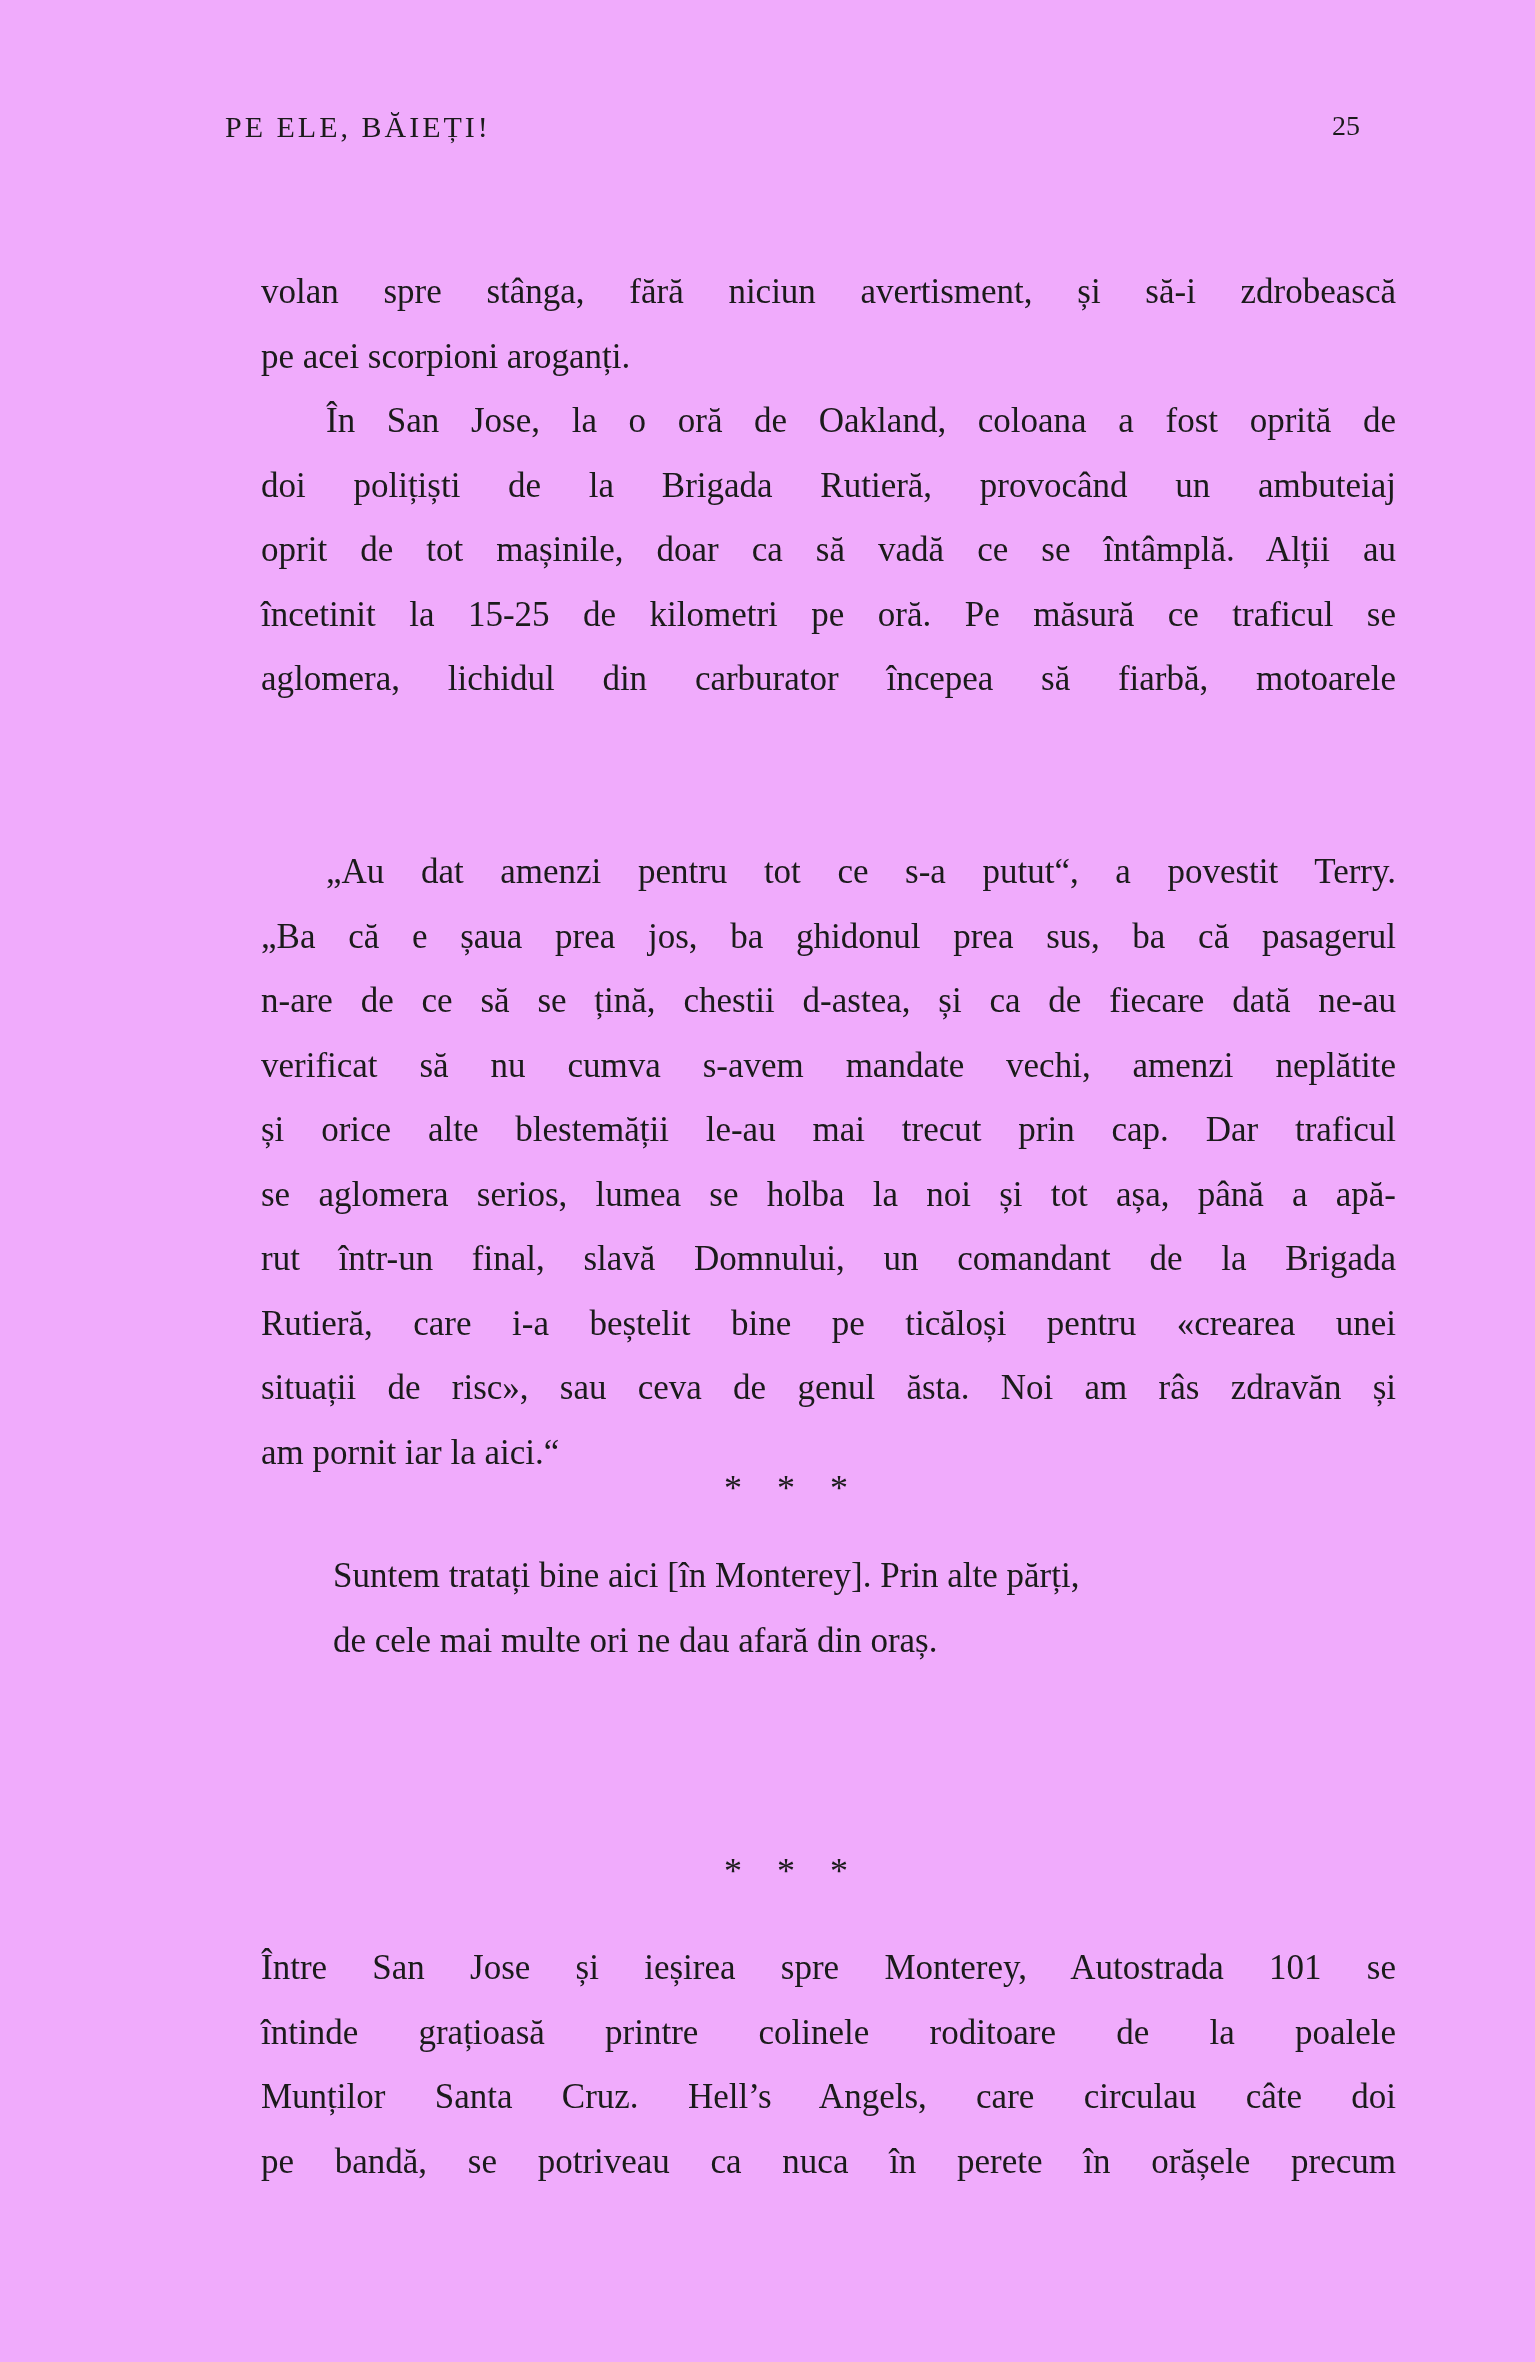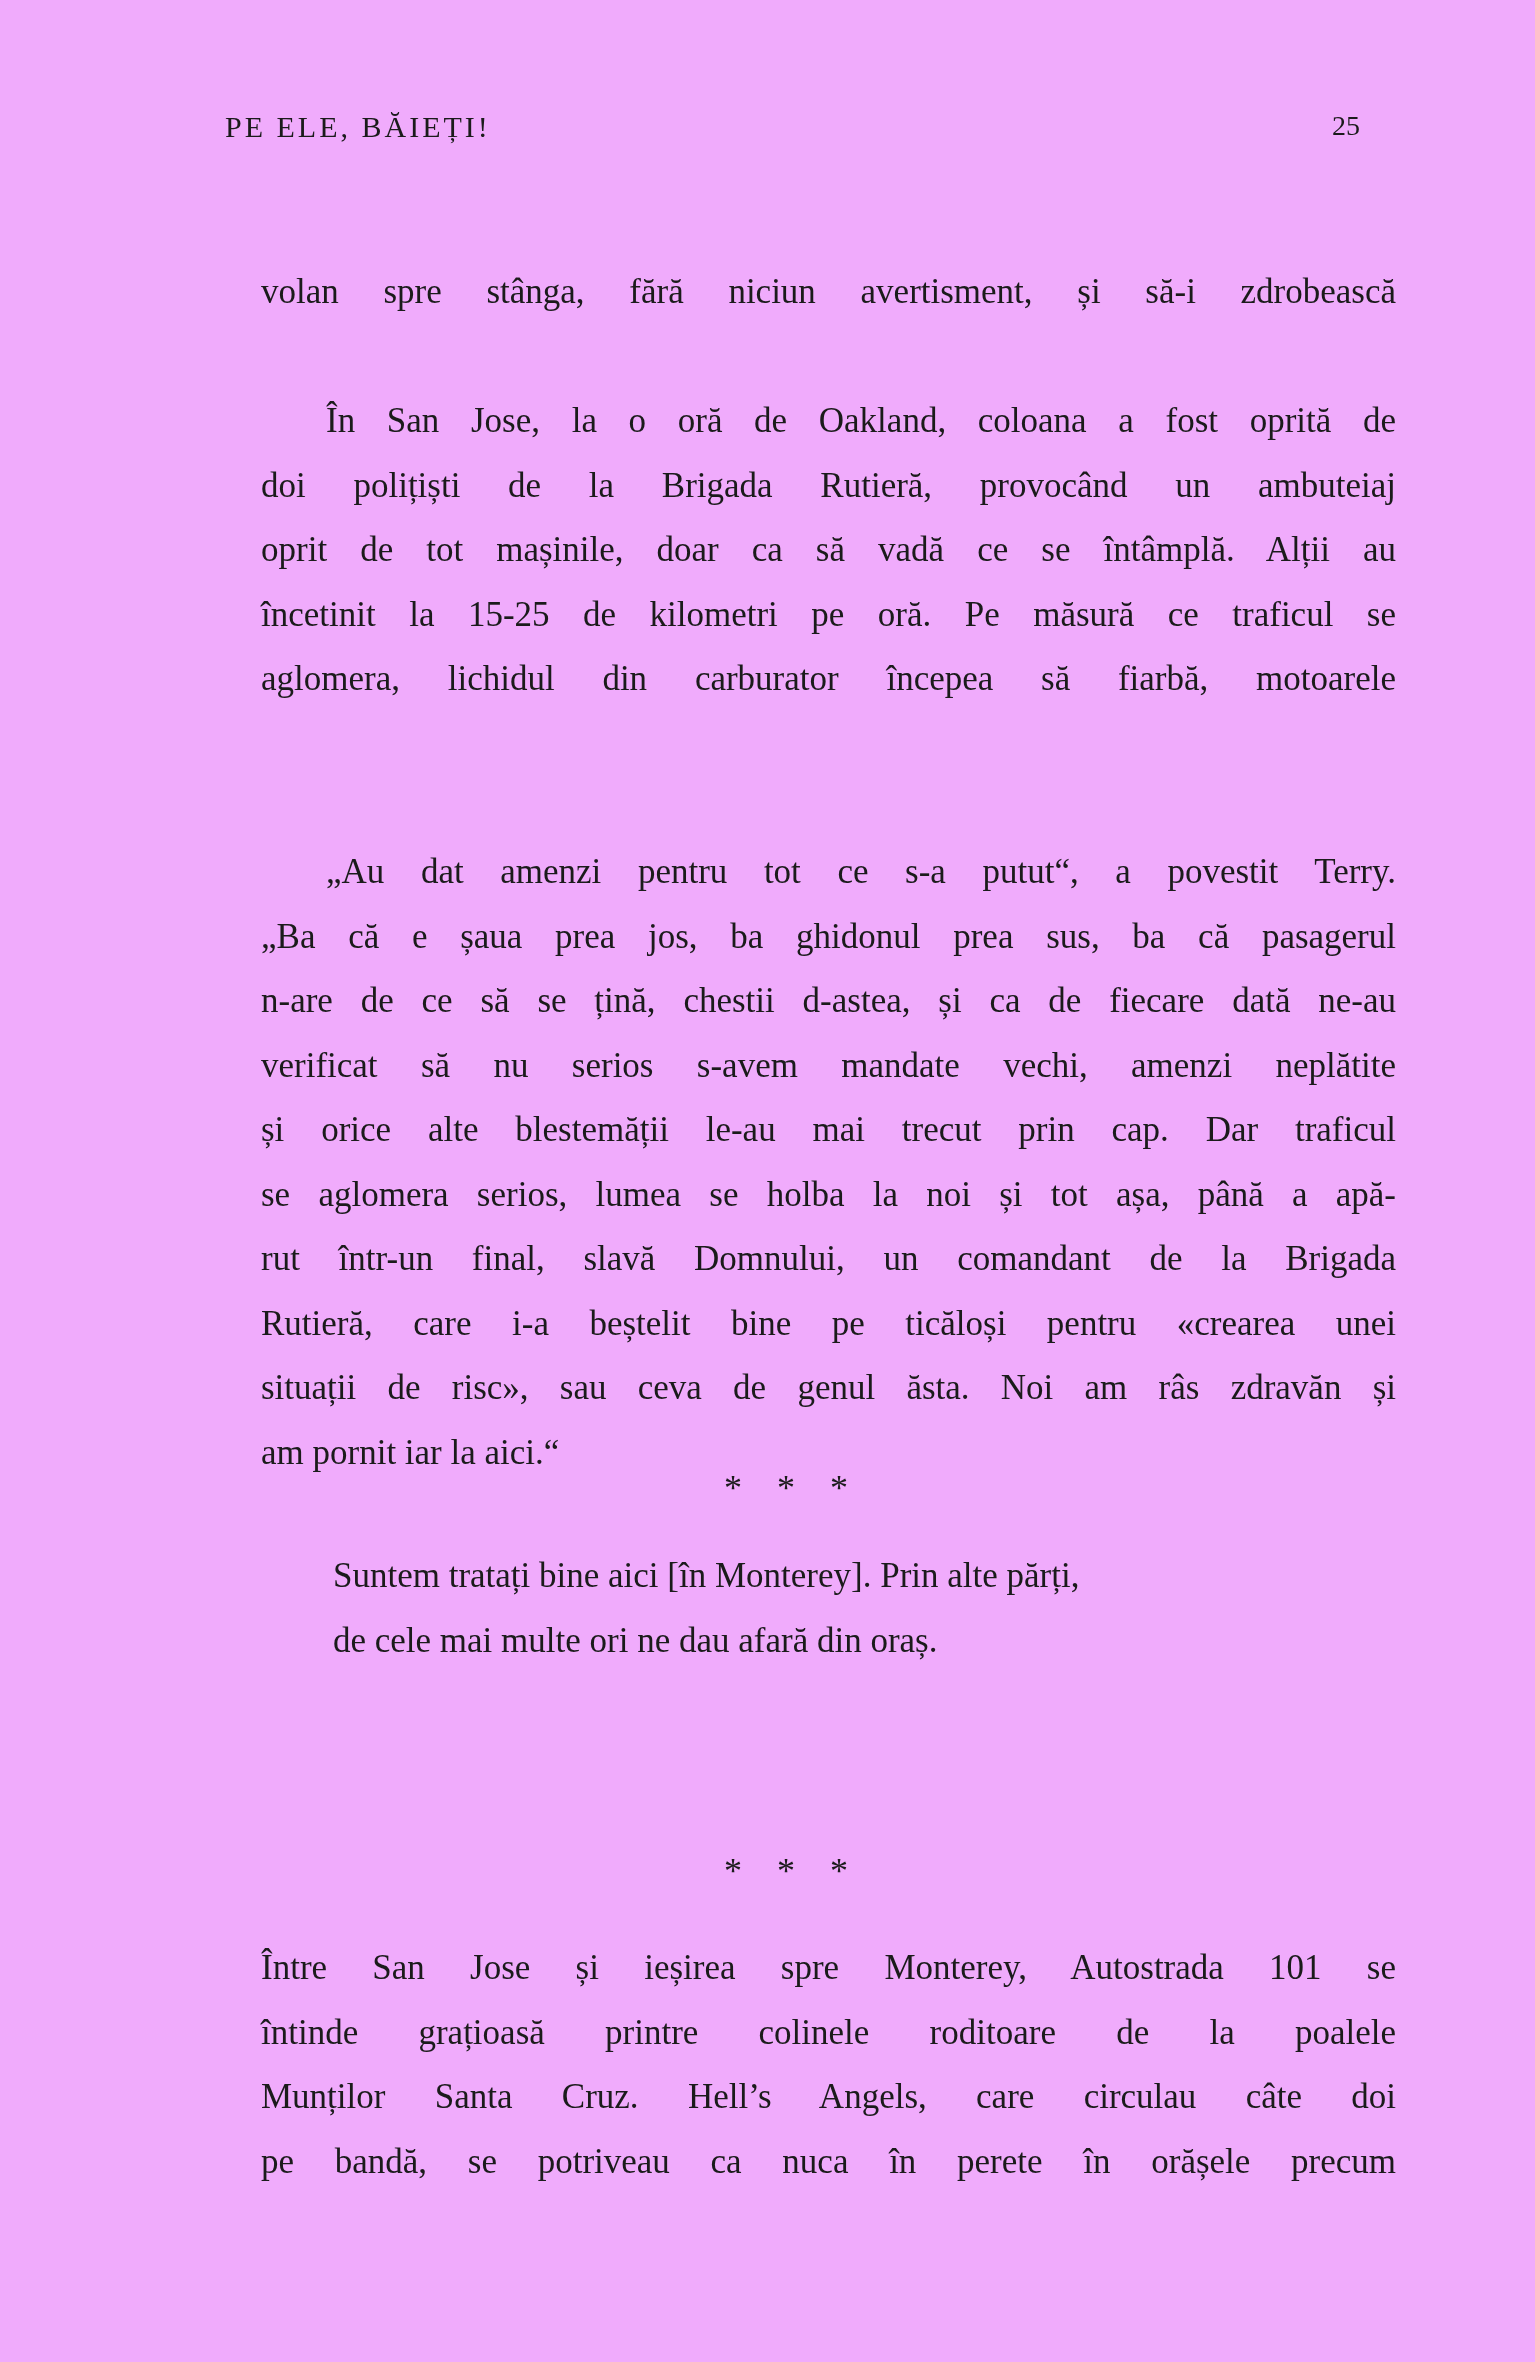--- a/index.html
+++ b/index.html
@@ -89,35 +89,36 @@
 
 <div class="page">
 
   <div class="running-header">
     <div class="running-title">PE ELE, BĂIEȚI!</div>
     <div class="page-number">25</div>
   </div>
 
   <div class="textblock" style="top:260px;">
     <div class="bline">volan spre stânga, fără niciun avertisment, și să-i zdrobească</div>
+    <div class="bline para-end">pe acei scorpioni aroganți.</div>
   </div>
 
   <div class="textblock" style="top:389px;">
     <div class="bline first-indent">În San Jose, la o oră de Oakland, coloana a fost oprită de</div>
     <div class="bline">doi polițiști de la Brigada Rutieră, provocând un ambuteiaj</div>
     <div class="bline">oprit de tot mașinile, doar ca să vadă ce se întâmplă. Alții au</div>
     <div class="bline">încetinit la 15-25 de kilometri pe oră. Pe măsură ce traficul se</div>
     <div class="bline">aglomera, lichidul din carburator începea să fiarbă, motoarele</div>
   </div>
 
   <div class="textblock" style="top:840px;">
     <div class="bline first-indent">„Au dat amenzi pentru tot ce s-a putut“, a povestit Terry.</div>
     <div class="bline">„Ba că e șaua prea jos, ba ghidonul prea sus, ba că pasagerul</div>
     <div class="bline">n-are de ce să se țină, chestii d-astea, și ca de fiecare dată ne-au</div>
-    <div class="bline">verificat să nu serios s-avem mandate vechi, amenzi neplătite</div>
+    <div class="bline">verificat să nu cumva s-avem mandate vechi, amenzi neplătite</div>
     <div class="bline">și orice alte blestemății le-au mai trecut prin cap. Dar traficul</div>
     <div class="bline">se aglomera serios, lumea se holba la noi și tot așa, până a apă-</div>
     <div class="bline">rut într-un final, slavă Domnului, un comandant de la Brigada</div>
     <div class="bline">Rutieră, care i-a beștelit bine pe ticăloși pentru «crearea unei</div>
     <div class="bline">situații de risc», sau ceva de genul ăsta. Noi am râs zdravăn și</div>
     <div class="bline para-end">am pornit iar la aici.“</div>
   </div>
 
   <div class="separator" style="top:1468px;">* * *</div>
 

